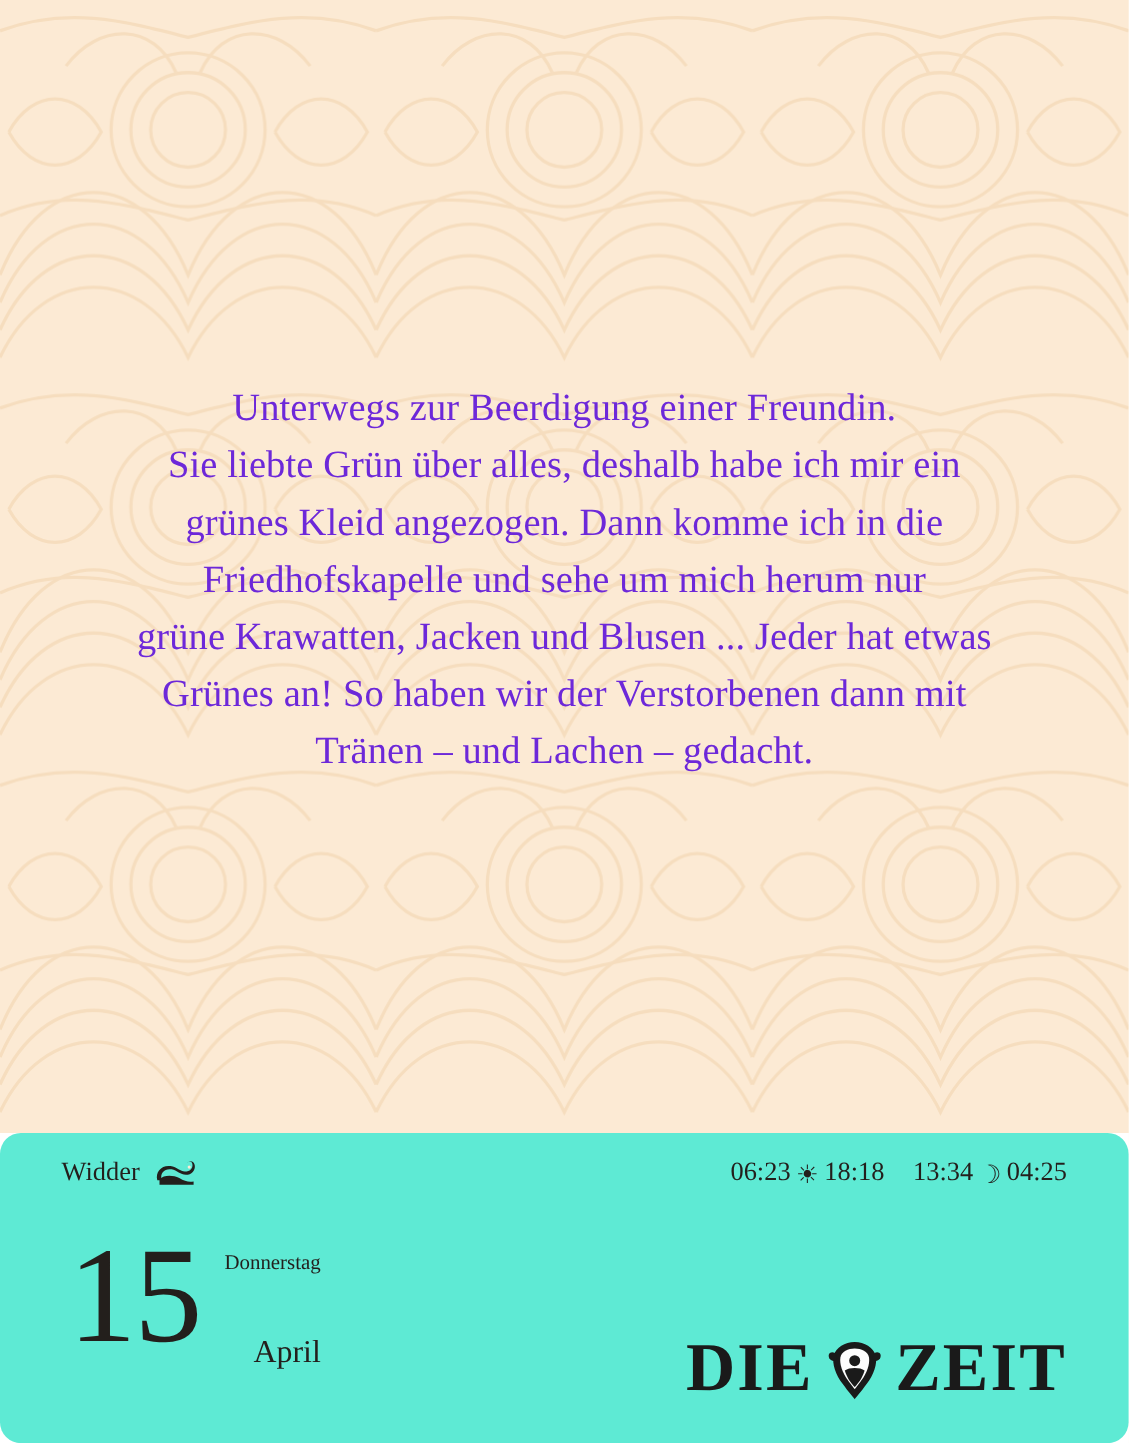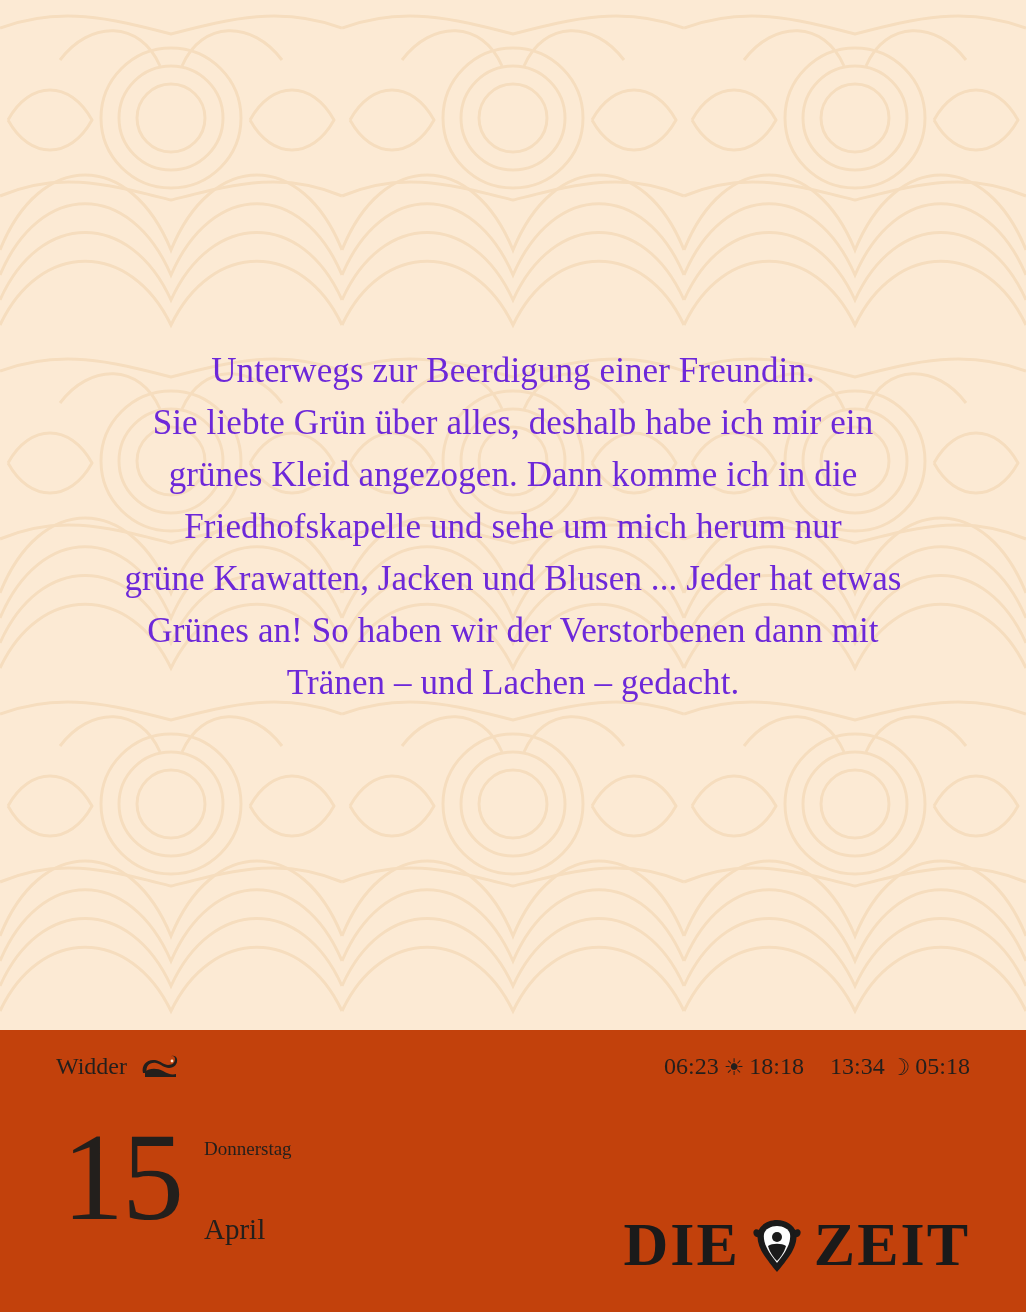--- a/index.html
+++ b/index.html
@@ -61,21 +61,22 @@
     font-size: 30px;
     color: #231f1c;
     letter-spacing: 0.2px;
   }
 
   
   .footer {
     position: relative;
     width: 1026px;
     height: 282px;
-    background: #c2410c;
+    background: #5eead4;
+    border-radius: 19px;
   }
   .astro-row {
     position: relative;
     height: 72px;
     display: flex;
     align-items: center;
     justify-content: space-between;
     padding: 0 56px 0 56px;
     box-sizing: border-box;
   }
@@ -148,20 +149,21 @@
   }
   .weekday {
     font-family: "Liberation Serif", serif;
     font-size: 19px;
     color: #231f1c;
   }
   .month {
     font-family: "Liberation Serif", serif;
     font-size: 29px;
     color: #231f1c;
+    text-align: right;
   }
   .logo {
     position: absolute;
     right: 56px;
     bottom: 32px;
     display: flex;
     align-items: center;
     gap: 6px;
   }
   .logo-word {
@@ -237,21 +239,21 @@
 
       <div class="times">
         <span class="time-pair">
           <span>06:23</span>
           <span class="sun-glyph">☀</span>
           <span>18:18</span>
         </span>
         <span class="time-pair">
           <span>13:34</span>
           <span class="moon-glyph">☽</span>
-          <span>05:18</span>
+          <span>04:25</span>
         </span>
       </div>
     </div>
 
     <div class="date-row">
       <div class="daynum">15</div>
       <div class="date-labels">
         <div class="weekday">Donnerstag</div>
         <div class="month">April</div>
       </div>

